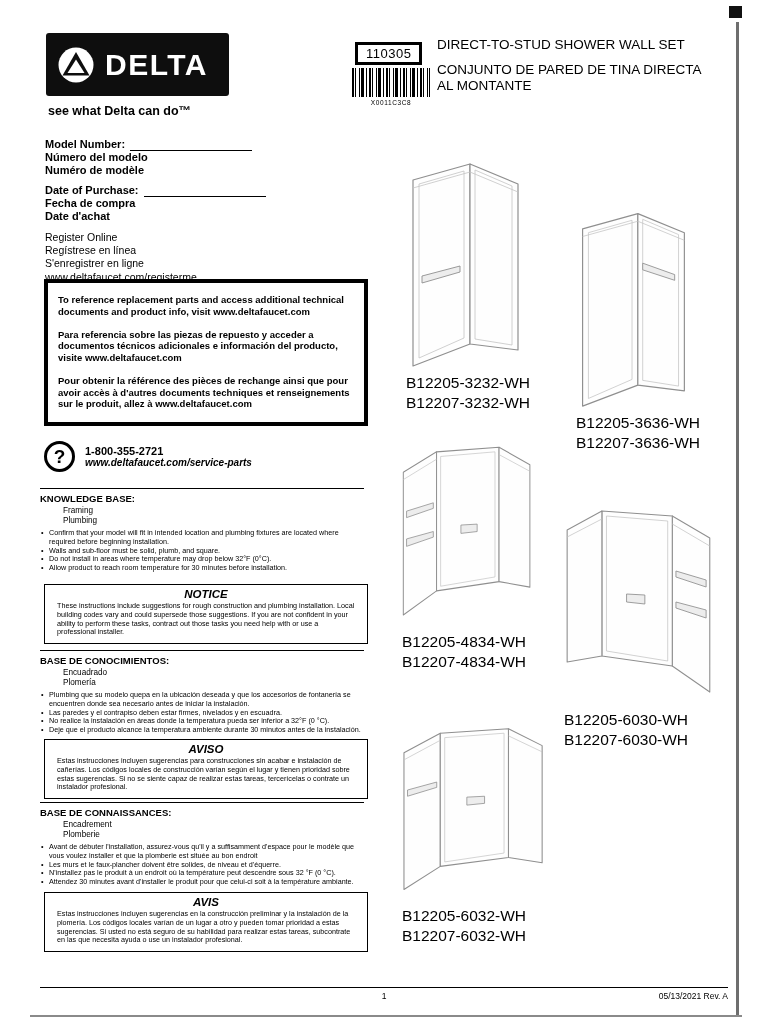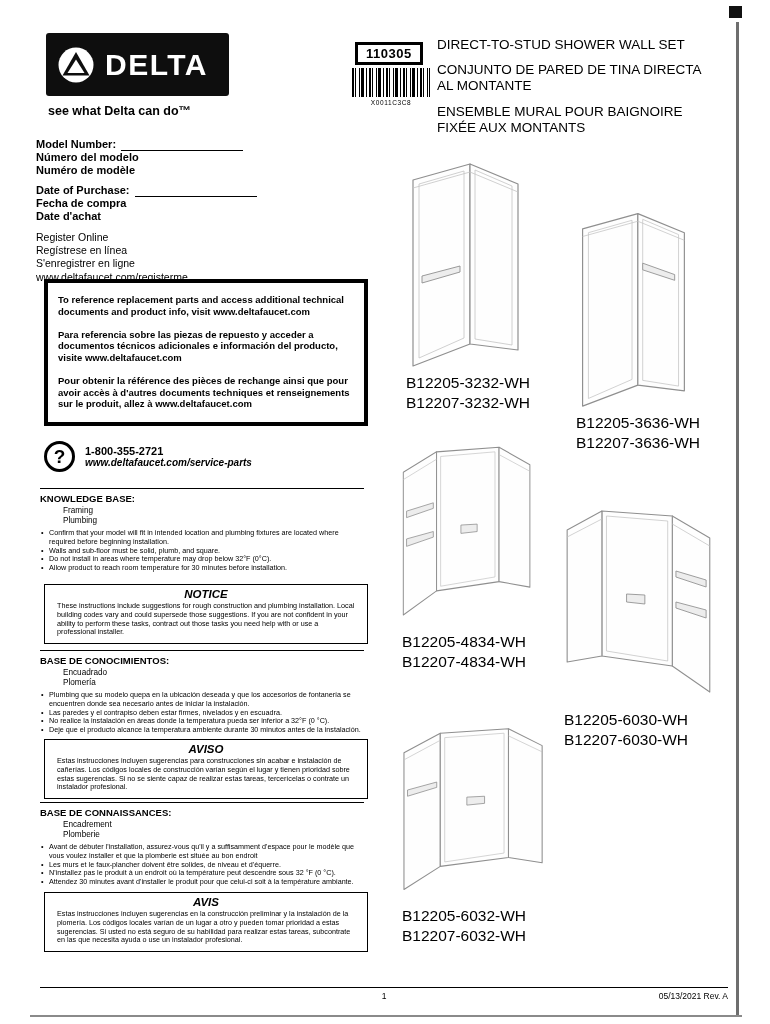--- a/index.html
+++ b/index.html
@@ -8,32 +8,32 @@
   .page { position:absolute; inset:0; background:#fff; overflow:hidden; }
 
   
   .logo-box { position:absolute; left:46px; top:33px; width:183px; height:63px;
     background:#0e0e0e; border-radius:3px; display:flex; align-items:center; padding:0 10px; gap:9px; }
   .logo-mark { width:40px; height:40px; flex:0 0 40px; }
   .logo-word { color:#fff; font-weight:bold; font-size:30px; letter-spacing:1.5px; line-height:1; }
   .tagline { position:absolute; left:48px; top:104px; font-size:12.5px; font-weight:bold; }
 
   .docnum-box { position:absolute; left:355px; top:42px; border:3px solid #000; background:#fff;
-    font-size:13px; font-weight:bold; padding:1px 8px; letter-spacing:0.5px; }
+    font-size:13px; font-weight:normal; padding:1px 8px; letter-spacing:0.5px; }
   .barcode { position:absolute; left:352px; top:68px; width:78px; height:29px; background:
     repeating-linear-gradient(90deg,#000 0 2px,#fff 2px 3px,#000 3px 4px,#fff 4px 7px,
     #000 7px 8px,#fff 8px 9px,#000 9px 12px,#fff 12px 14px,#000 14px 15px,#fff 15px 17px); }
   .barcode-label { position:absolute; left:352px; top:99px; width:78px; text-align:center;
     font-size:6.5px; letter-spacing:0.6px; }
 
   .titles { position:absolute; left:437px; top:37px; width:272px; }
   .titles h1 { font-size:13.5px; font-weight:normal; line-height:1.2; margin:0 0 9px; }
 
   
-  .sec { position:absolute; left:36px; width:324px; }
+  .sec { position:absolute; left:45px; width:324px; }
   #sec-model { top:138px; } #sec-purchase { top:184px; }
   .fld { display:flex; align-items:flex-end; }
   .fld b, .fld-b { font-size:11px; line-height:1.2; display:block; }
   .rule { flex:0 0 122px; border-bottom:1.2px solid #000; height:12px; margin-left:5px; }
 
   #sec-register { top:231px; font-size:10.5px; line-height:1.26; }
 
   .refbox { position:absolute; left:44px; top:279px; width:324px; border:4px solid #000;
     padding:11px 10px 12px; background:#fff; }
   .refbox p { font-size:9.5px; font-weight:bold; line-height:1.24; }
@@ -93,21 +93,20 @@
   </div>
   <div class="tagline">see what Delta can do™</div>
 
   <div class="docnum-box">110305</div>
   <div class="barcode"></div>
   <div class="barcode-label">X0011C3C8</div>
 
   <div class="titles">
     <h1>DIRECT-TO-STUD SHOWER WALL SET</h1>
     <h1>CONJUNTO DE PARED DE TINA DIRECTA AL MONTANTE</h1>
-    <h1>ENSEMBLE MURAL POUR BAIGNOIRE FIXÉE AUX MONTANTS</h1>
   </div>
 
   <div class="sec" id="sec-model">
     <div class="fld">
       <b>Model Number:</b>
       <span class="rule"></span>
     </div>
     <b class="fld-b">Número del modelo</b>
     <b class="fld-b">Numéro de modèle</b>
   </div>

